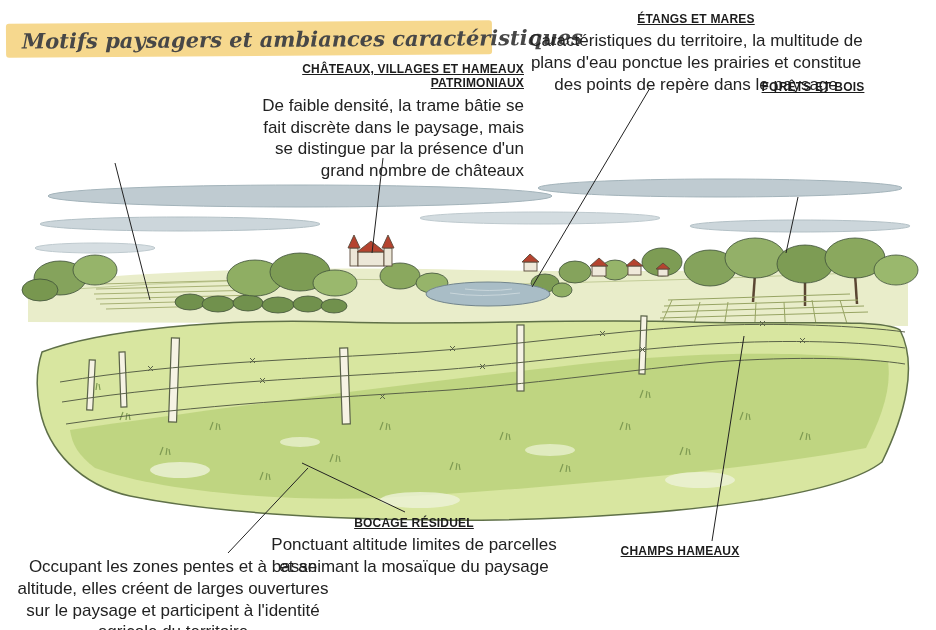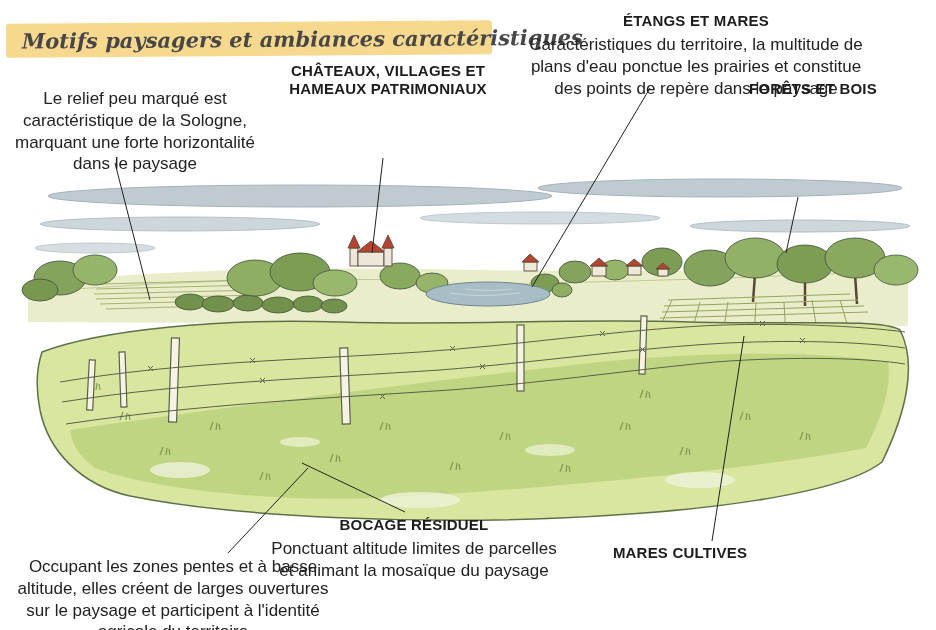--- a/index.html
+++ b/index.html
@@ -5,36 +5,36 @@
   html,body{margin:0;padding:0;}
   body{
     width:936px;height:630px;position:relative;overflow:hidden;
     background:#ffffff;
     font-family:"Liberation Sans", sans-serif;
     color:#2c2c2c;
   }
   #scene{position:absolute;left:0;top:0;z-index:0;}
   .ann{position:absolute;z-index:2;text-align:center;}
   .ann .hd{
-    font-size:15px;font-weight:bold;letter-spacing:.2px;color:#1c1c1c;
-    margin-bottom:4px;line-height:1.2;
+    font-size:12px;font-weight:bold;letter-spacing:.2px;color:#1c1c1c;
+    margin-bottom:4px;line-height:1.2;text-decoration:underline;
   }
   .ann .bd{font-size:17px;line-height:1.28;color:#222;}
   .title-banner{
     position:absolute;left:6px;top:22px;width:486px;height:34px;z-index:2;
     background:#f6d88e;border-radius:3px;
     display:flex;align-items:center;padding-left:16px;box-sizing:border-box;
     transform:rotate(-.4deg);
   }
   .title-banner .t{
     font-family:"DejaVu Serif", serif;font-style:italic;font-weight:bold;
     font-size:21px;color:#474747;white-space:nowrap;
   }
   .ann-topographie{left:4px;top:88px;width:262px;}
-  .ann-chateaux{left:252px;top:62px;width:272px;}
+  .ann-chateaux{left:252px;top:62px;width:272px;text-align:right;}
   .ann-etangs{left:528px;top:12px;width:336px;}
   .ann-forets{left:694px;top:80px;width:238px;}
   .ann-bocage{left:266px;top:516px;width:296px;text-align:center;}
   .ann-prairies{left:8px;top:556px;width:330px;}
   .ann-champs{left:428px;top:544px;width:504px;}
 </style>
 </head>
 <body>
 
 <svg id="scene" width="936" height="630" viewBox="0 0 936 630">
@@ -213,25 +213,25 @@
     <line x1="228" y1="553" x2="308" y2="468"></line>
     <line x1="712" y1="541" x2="744" y2="336"></line>
   </g>
 </svg>
 
 <div class="title-banner">
   <span class="t">Motifs paysagers et ambiances caractéristiques</span>
 </div>
 
 <div class="ann ann-topographie">
-  <div class="bd">Le relief peu marqué est caractéristique de la Sologne, marquant une forte horizontalité dans le paysage</div>
 </div>
 
 <div class="ann ann-chateaux">
   <div class="hd">CHÂTEAUX, VILLAGES ET HAMEAUX PATRIMONIAUX</div>
+  <div class="bd">De faible densité, la trame bâtie se fait discrète dans le paysage, mais se distingue par la présence d'un grand nombre de châteaux</div>
 </div>
 
 <div class="ann ann-etangs">
   <div class="hd">ÉTANGS ET MARES</div>
   <div class="bd">Caractéristiques du territoire, la multitude de plans d'eau ponctue les prairies et constitue des points de repère dans le paysage</div>
 </div>
 
 <div class="ann ann-forets">
   <div class="hd">FORÊTS ET BOIS</div>
 </div>
@@ -239,14 +239,14 @@
 <div class="ann ann-bocage">
   <div class="hd">BOCAGE RÉSIDUEL</div>
   <div class="bd">Ponctuant altitude limites de parcelles et animant la mosaïque du paysage</div>
 </div>
 
 <div class="ann ann-prairies">
   <div class="bd">Occupant les zones pentes et à basse altitude, elles créent de larges ouvertures sur le paysage et participent à l'identité agricole du territoire</div>
 </div>
 
 <div class="ann ann-champs">
-  <div class="hd">MARES CULTIVES</div>
+  <div class="hd">CHAMPS HAMEAUX</div>
 </div>
 
 </body></html>

